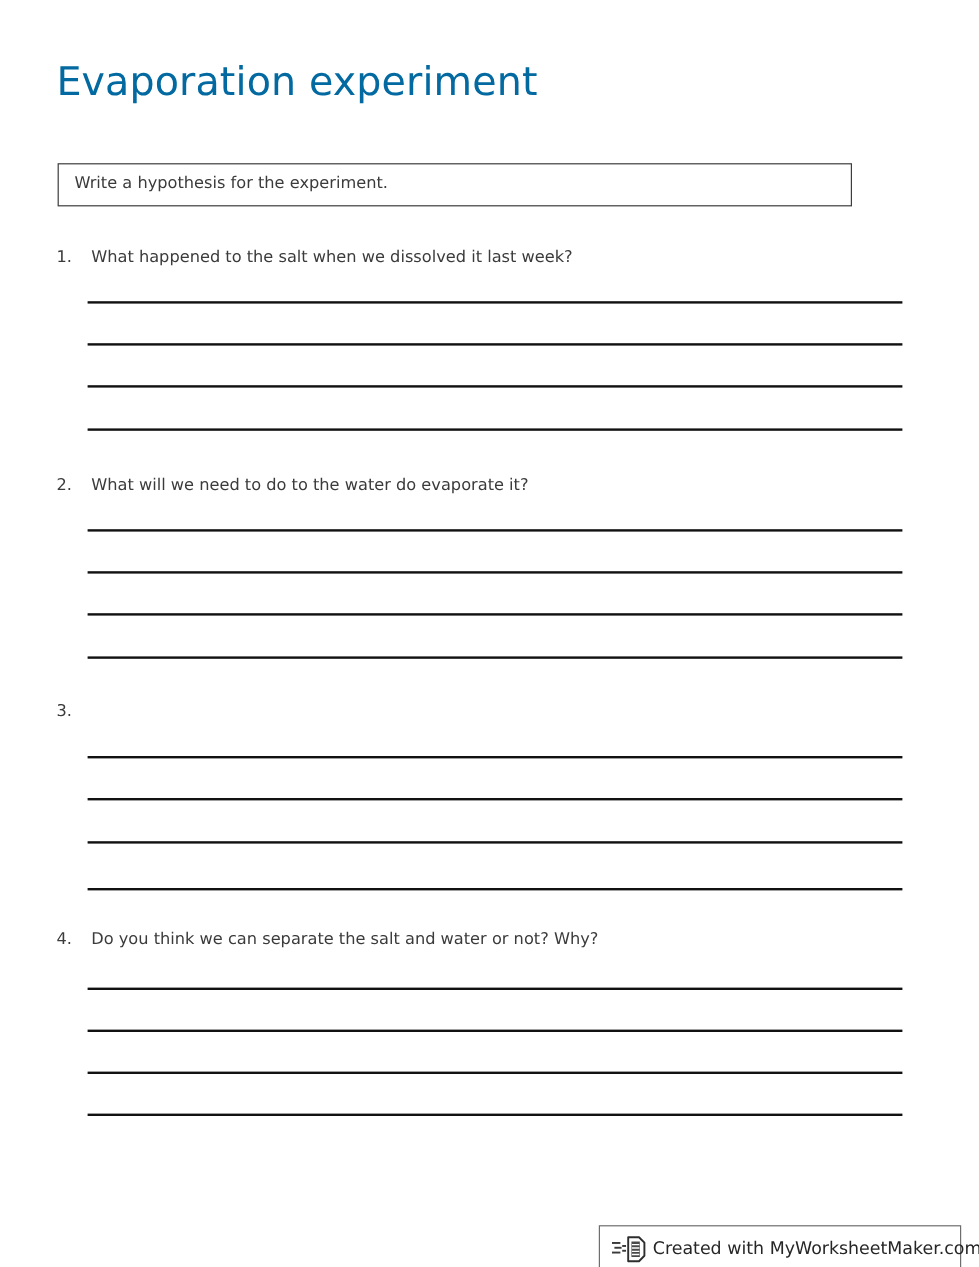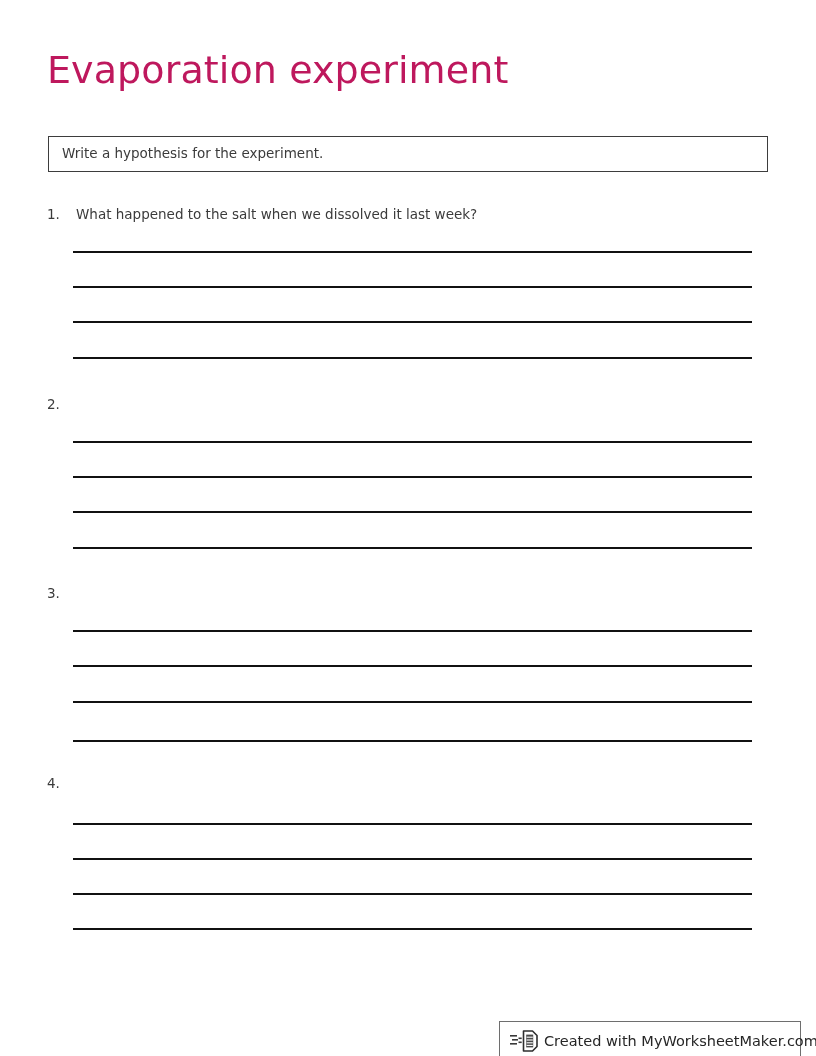--- a/index.html
+++ b/index.html
@@ -23,34 +23,34 @@
     width: 816px;
     height: 1056px;
     background: #ffffff;
   }
 
   
   .worksheet-title {
     position: absolute;
     left: 47px;
     top: 48px;
-    font-size: 38px;
+    font-size: 33px;
     font-weight: 400;
     letter-spacing: 0.1px;
-    color: #be185d;
+    color: #0369a1;
     line-height: 1.2;
     white-space: nowrap;
   }
 
   
   .instruction-box {
     position: absolute;
     left: 48px;
     top: 136px;
-    width: 720px;
+    width: 662px;
     height: 36px;
     box-sizing: border-box;
     border: 1px solid #3d3d3d;
     background: #ffffff;
     display: flex;
     align-items: center;
   }
   .instruction-text {
     padding-left: 13px;
     font-size: 13.5px;
@@ -149,20 +149,21 @@
       </div>
       <div class="answer-lines">
         <div class="answer-line" style="top: 251px;"></div>
         <div class="answer-line" style="top: 286px;"></div>
         <div class="answer-line" style="top: 321px;"></div>
         <div class="answer-line" style="top: 357px;"></div>
       </div>
       <div class="question-block" style="top: 393px;">
         <div class="question-row">
           <span class="question-number">2.</span>
+          <span class="question-text">What will we need to do to the water do evaporate it?</span>
         </div>
       </div>
       <div class="answer-lines">
         <div class="answer-line" style="top: 441px;"></div>
         <div class="answer-line" style="top: 476px;"></div>
         <div class="answer-line" style="top: 511px;"></div>
         <div class="answer-line" style="top: 547px;"></div>
       </div>
       <div class="question-block" style="top: 582px;">
         <div class="question-row">
@@ -171,20 +172,21 @@
       </div>
       <div class="answer-lines">
         <div class="answer-line" style="top: 630px;"></div>
         <div class="answer-line" style="top: 665px;"></div>
         <div class="answer-line" style="top: 701px;"></div>
         <div class="answer-line" style="top: 740px;"></div>
       </div>
       <div class="question-block" style="top: 772px;">
         <div class="question-row">
           <span class="question-number">4.</span>
+          <span class="question-text">Do you think we can separate the salt and water or not? Why?</span>
         </div>
       </div>
       <div class="answer-lines">
         <div class="answer-line" style="top: 823px;"></div>
         <div class="answer-line" style="top: 858px;"></div>
         <div class="answer-line" style="top: 893px;"></div>
         <div class="answer-line" style="top: 928px;"></div>
       </div>
     </div>
 

